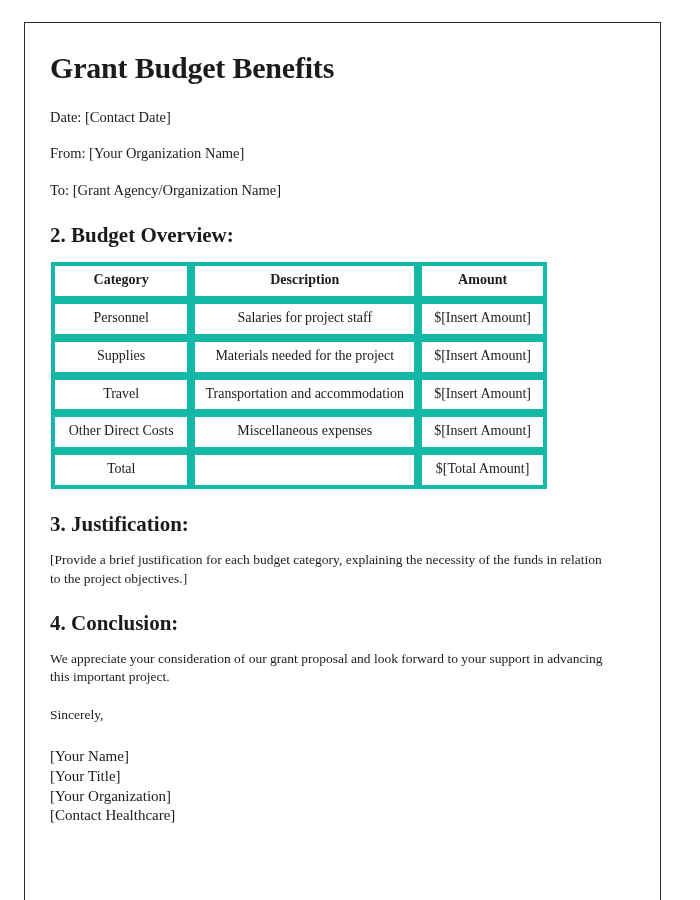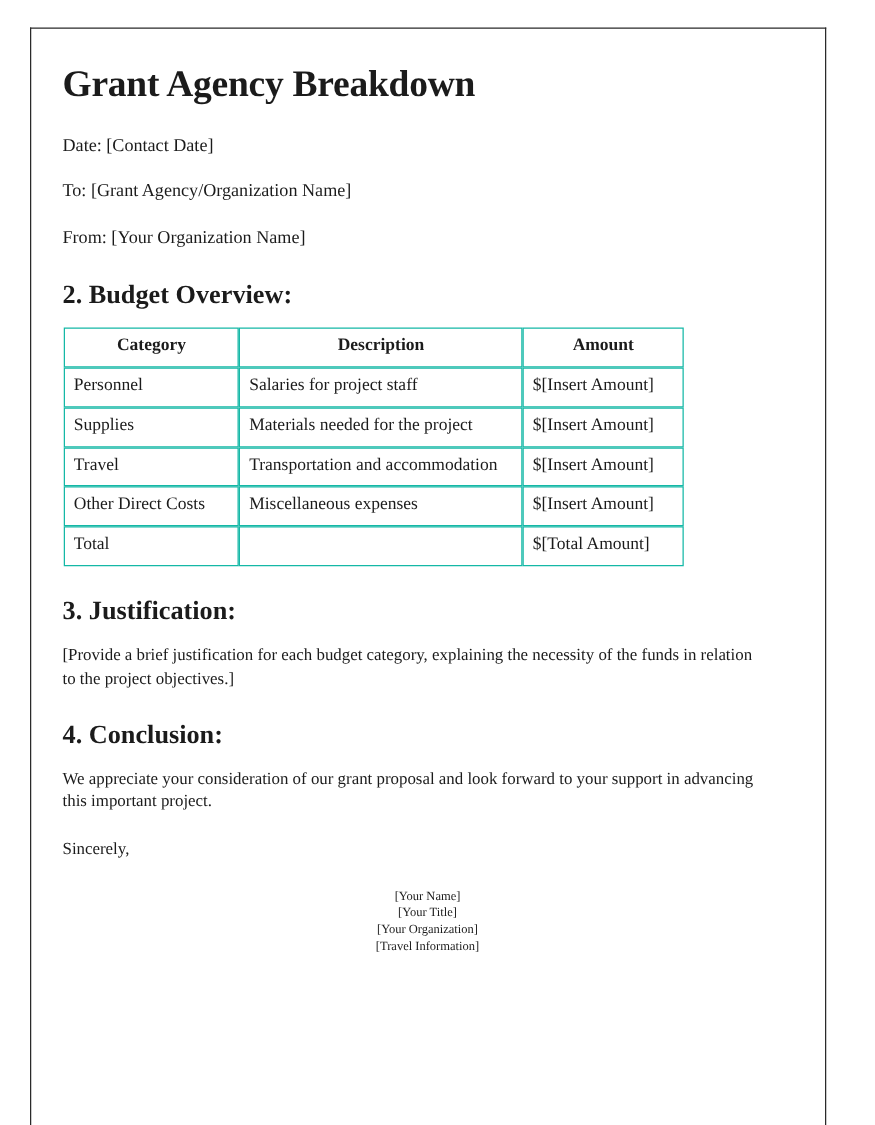--- a/index.html
+++ b/index.html
@@ -57,34 +57,34 @@
 
   .budget-table {
     border-collapse: separate;
     border-spacing: 0;
     margin: 4px 0 10px 1px;
     table-layout: fixed;
     width: 496px;
   }
   .budget-table th,
   .budget-table td {
-    border: 1px solid #14b8a6;
+    border: 4px solid #14b8a6;
     font-size: 14px;
     padding: 6px 7px 7px 7px;
     line-height: 1.2;
     vertical-align: middle;
     box-sizing: border-box;
     height: 30px;
   }
   .budget-table th {
     font-weight: bold;
     text-align: center;
   }
   .budget-table td {
-    text-align: left;
+    text-align: center;
     font-weight: normal;
   }
   .col-category { width: 133px; }
   .col-description { width: 215px; }
   .col-amount { width: 122px; }
 
   .body-para {
     font-size: 13.5px;
     line-height: 1.35;
     margin: 0 0 6px 0;
@@ -94,37 +94,36 @@
   .sign-off {
     font-size: 13.5px;
     line-height: 1.35;
     margin: 20px 0 0 0;
   }
 
   .signature-block {
     margin-top: 22px;
   }
   .signature-line {
-    font-size: 10px;
+    font-size: 15px;
     line-height: 1.33;
     margin: 0;
-    text-align: center;
   }
 </style>
 </head>
 <body>
 
 <div class="page-sheet">
   <div class="page-inner">
 
-    <h1 class="doc-title">Grant Agency Breakdown</h1>
+    <h1 class="doc-title">Grant Budget Benefits</h1>
 
     <p class="meta-line">Date: [Contact Date]</p>
+    <p class="meta-line">From: [Your Organization Name]</p>
     <p class="meta-line">To: [Grant Agency/Organization Name]</p>
-    <p class="meta-line">From: [Your Organization Name]</p>
 
 
     <h2 class="section-heading">2. Budget Overview:</h2>
 
     <table class="budget-table">
       <thead>
         <tr>
           <th class="col-category">Category</th>
           <th class="col-description">Description</th>
           <th class="col-amount">Amount</th>
@@ -166,17 +165,17 @@
     <h2 class="section-heading">4. Conclusion:</h2>
 
     <p class="body-para">We appreciate your consideration of our grant proposal and look forward to your support in advancing this important project.</p>
 
     <p class="sign-off">Sincerely,</p>
 
     <div class="signature-block">
       <p class="signature-line">[Your Name]</p>
       <p class="signature-line">[Your Title]</p>
       <p class="signature-line">[Your Organization]</p>
-      <p class="signature-line">[Travel Information]</p>
+      <p class="signature-line">[Contact Healthcare]</p>
     </div>
 
   </div>
 </div>
 
 </body></html>

